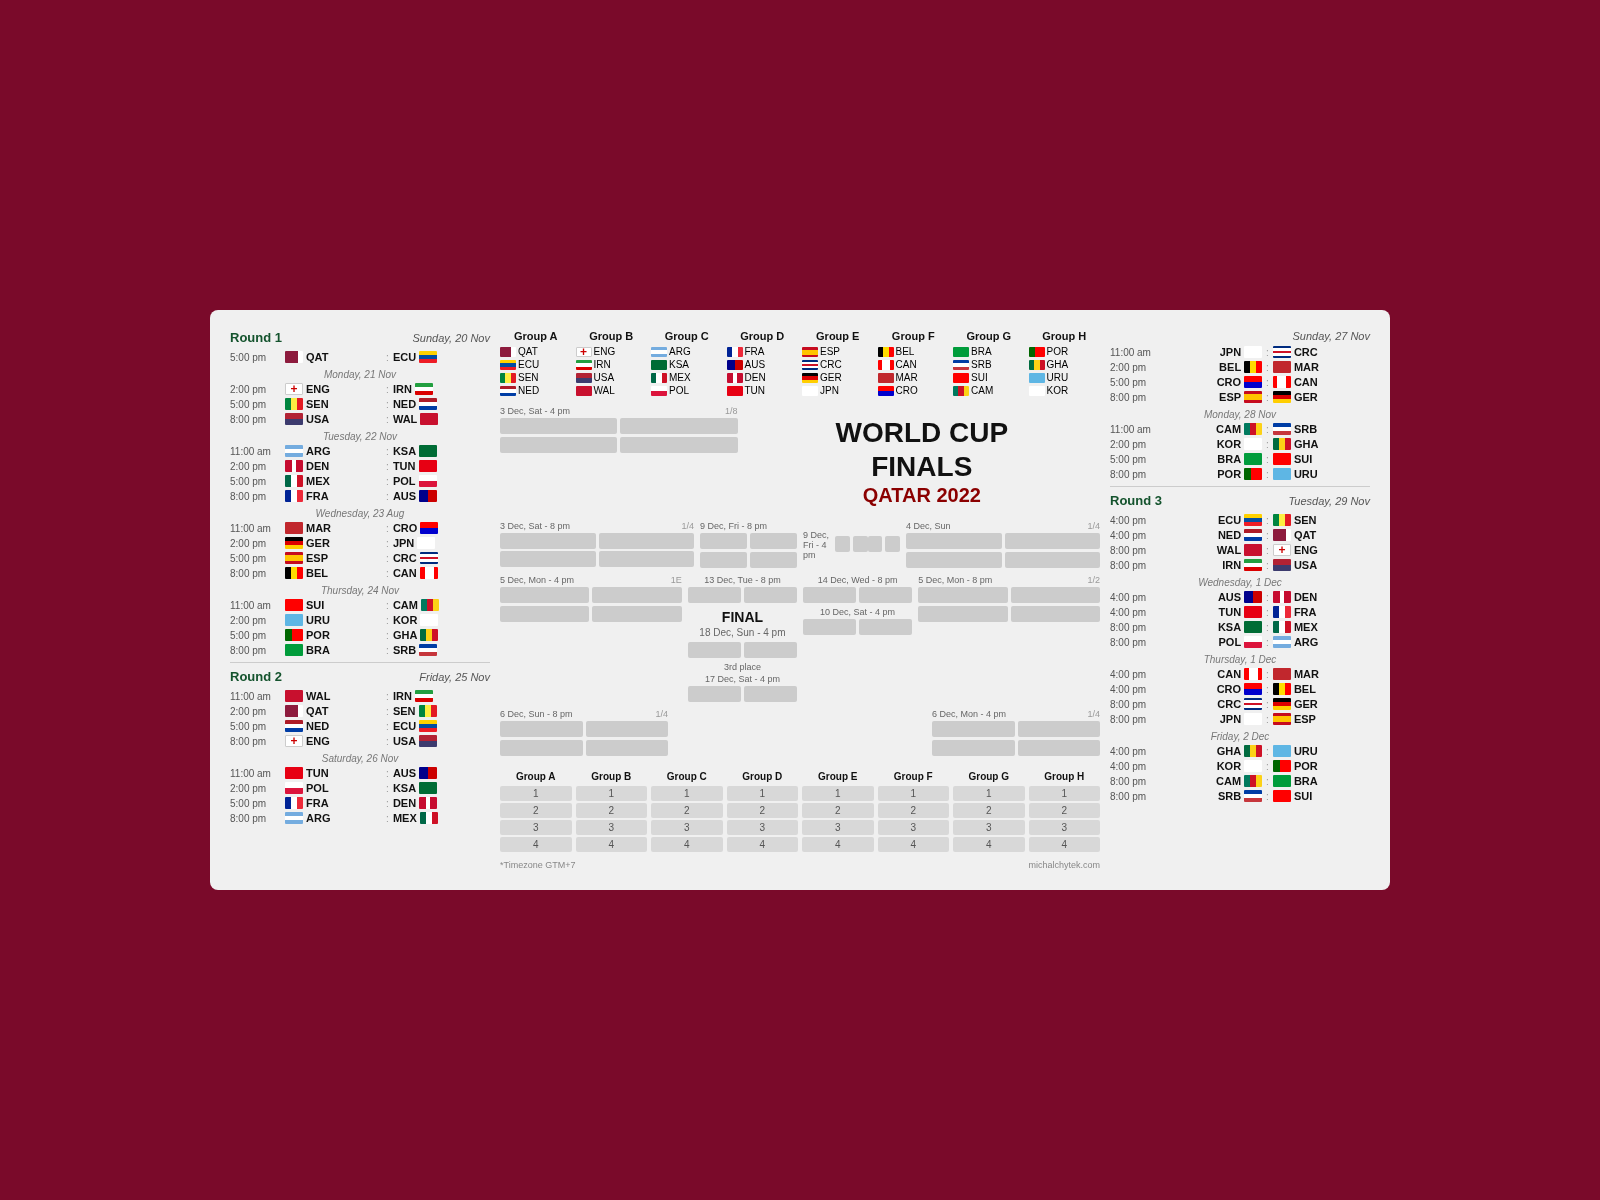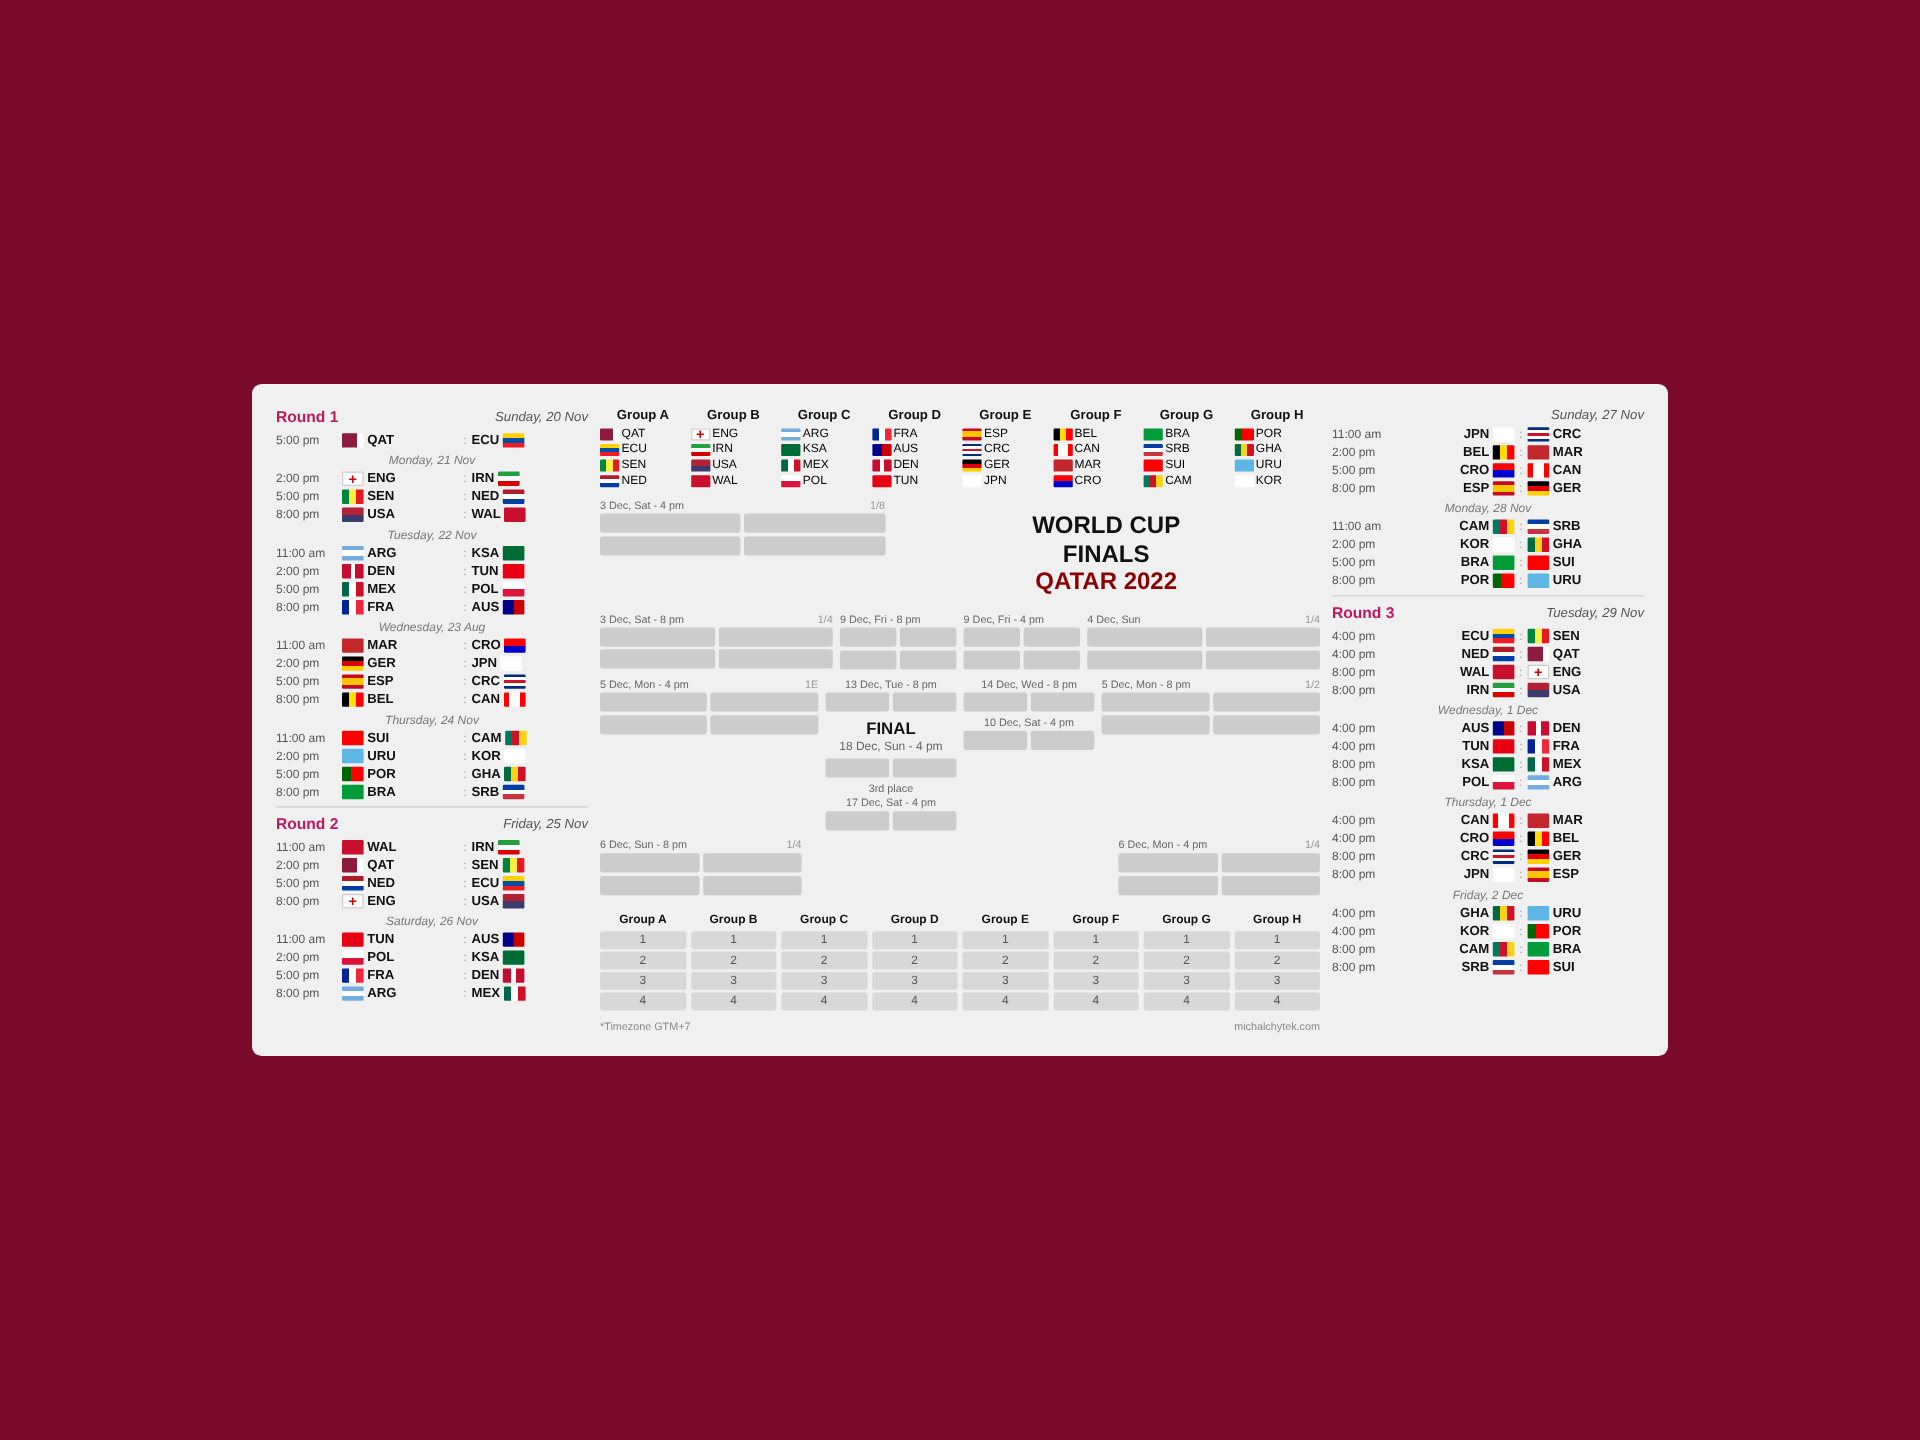--- a/index.html
+++ b/index.html
@@ -38,21 +38,21 @@
     
     .section-header {
       display: flex;
       justify-content: space-between;
       align-items: center;
       margin-bottom: 6px;
     }
     .round-label {
       font-weight: bold;
       font-size: 13px;
-      color: #be185d;
+      color: #14532d;
     }
     .date-label {
       font-size: 11px;
       color: #555;
       font-style: italic;
     }
 
     
     .match-row {
       display: flex;
@@ -122,21 +122,21 @@
       align-items: center;
       gap: 2px;
       margin-bottom: 2px;
     }
 
     .bracket-title {
       text-align: center;
       margin: 10px 0;
     }
     .bracket-title .wc-label {
-      font-size: 20px;
+      font-size: 28px;
       font-weight: 900;
       color: #111;
       line-height: 1.2;
     }
     .bracket-title .wc-sub {
       font-size: 20px;
       font-weight: 900;
       color: #8b0000;
     }
 
@@ -805,21 +805,21 @@
             </div>
             <div class="bracket-row" style="width:100%;">
                 <div class="bslot"></div>
                 <div class="bslot"></div>
               </div>
             <div class="bracket-row" style="width:100%;">
                 <div class="bslot"></div>
                 <div class="bslot"></div>
               </div>
           </div>
-          <div style="flex:0.5; display:flex; flex-direction:column; justify-content:flex-end; align-items:center;">
+          <div style="flex:0.5; display:flex; justify-content:flex-end; align-items:center;">
             <div class="stage-info" style="width:100%;">
               <span class="stage-date">9 Dec, Fri - 4 pm</span>
             </div>
             <div class="bracket-row" style="width:100%;">
                 <div class="bslot"></div>
                 <div class="bslot"></div>
               </div>
             <div class="bracket-row" style="width:100%;">
                 <div class="bslot"></div>
                 <div class="bslot"></div>

